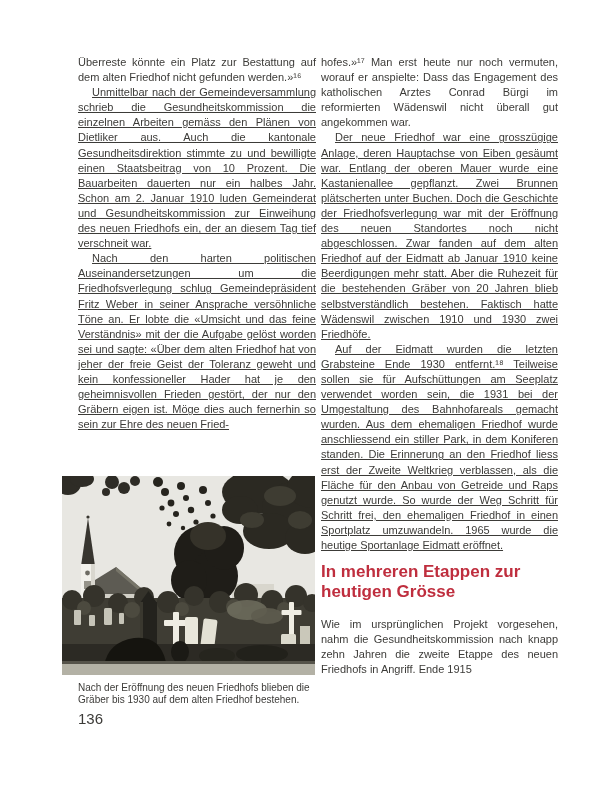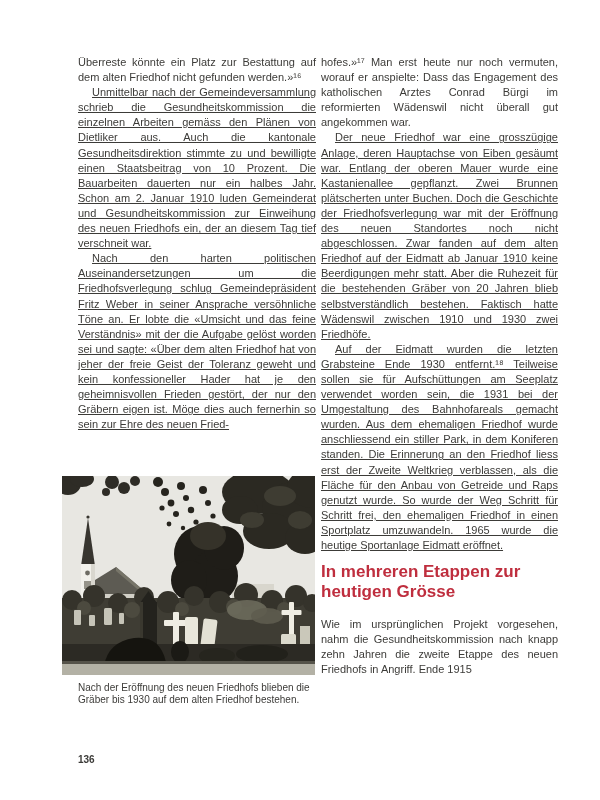--- a/index.html
+++ b/index.html
@@ -53,23 +53,22 @@
     left: 78px;
     top: 682px;
     width: 238px;
     font-size: 10px;
     line-height: 12.4px;
     text-align: left;
   }
   .page-number {
     position: absolute;
     left: 78px;
-    top: 754px;
-    font-size: 10px;
-    font-weight: bold;
+    top: 710px;
+    font-size: 15px;
   }
 </style>
 </head>
 <body>
 
 <div class="page" style="color: rgb(60, 59, 56);">
 
   <div class="col col-left">
     <p>Überreste könnte ein Platz zur Bestattung auf dem alten Friedhof nicht gefunden werden.»¹⁶</p>
     <p class="indent">Unmittelbar nach der Gemeindeversammlung schrieb die Gesundheitskommission die einzelnen Arbeiten gemäss den Plänen von Dietliker aus. Auch die kantonale Gesundheitsdirektion stimmte zu und bewilligte einen Staatsbeitrag von 10 Prozent. Die Bauarbeiten dauerten nur ein halbes Jahr. Schon am 2. Januar 1910 luden Gemeinderat und Gesundheitskommission zur Einweihung des neuen Friedhofs ein, der an diesem Tag tief verschneit war.</p>

